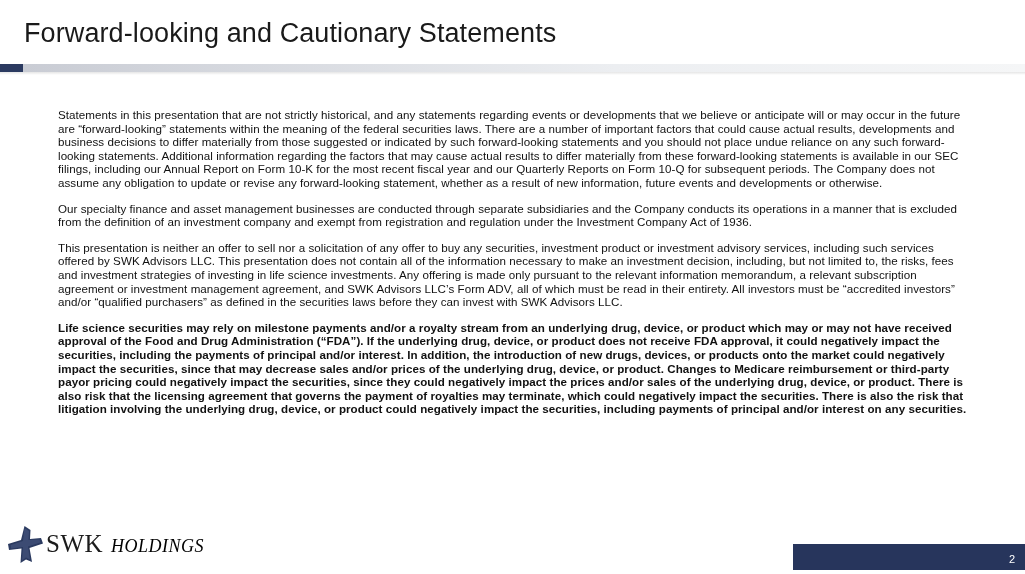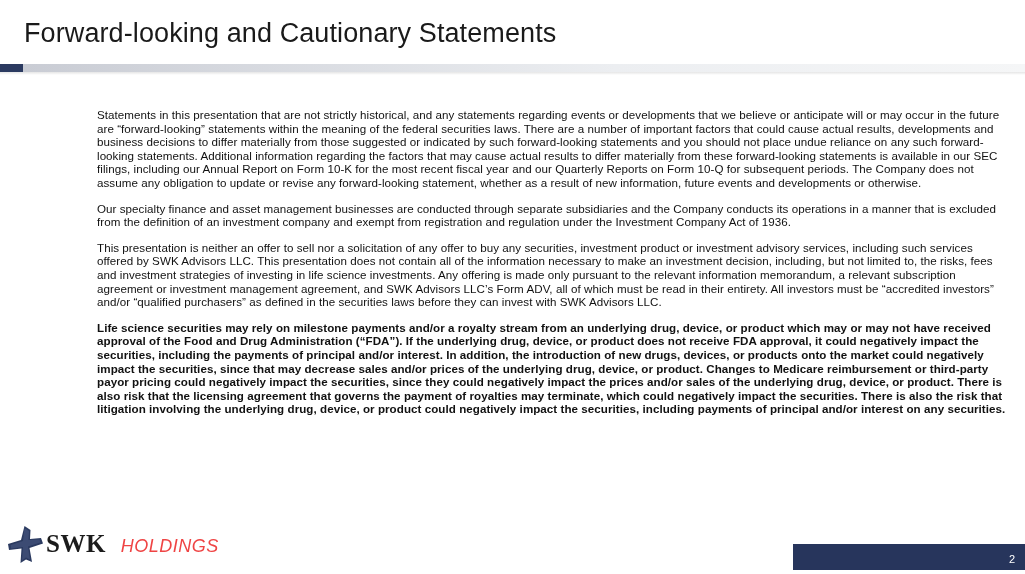--- a/index.html
+++ b/index.html
@@ -50,21 +50,20 @@
     top: 72px;
     width: 1025px;
     height: 3px;
     background: linear-gradient(to bottom, rgba(0,0,0,0.10), rgba(0,0,0,0));
   }
   .body-area {
     position: absolute;
     left: 58px;
     top: 108px;
     width: 915px;
-    margin-left: 39px;
   }
   .para {
     font-size: 11.6px;
     line-height: 13.6px;
     color: #111111;
     text-align: left;
     margin: 0 0 12px 0;
     letter-spacing: 0.05px;
   }
   .para:last-child {
@@ -87,31 +86,31 @@
   }
   .logo-text {
     position: absolute;
     left: 40px;
     top: 10px;
     white-space: nowrap;
   }
   .logo-swk {
     font-family: "Liberation Serif", serif;
     font-size: 25px;
-    font-weight: bold;
+    font-weight: normal;
     color: #1b1b1b;
     letter-spacing: 0.5px;
   }
   .logo-holdings {
-    font-family: Liberation Sans, sans-serif;
+    font-family: Liberation Serif, serif;
     font-size: 18px;
     font-style: italic;
-    color: #ef4444;
+    color: #000000;
     letter-spacing: 0.5px;
-    margin-left: 15px;
+    margin-left: 8px;
   }
   .page-bar {
     position: absolute;
     right: 0;
     bottom: 4px;
     width: 232px;
     height: 26px;
     background: #27355c;
   }
   .page-number {

